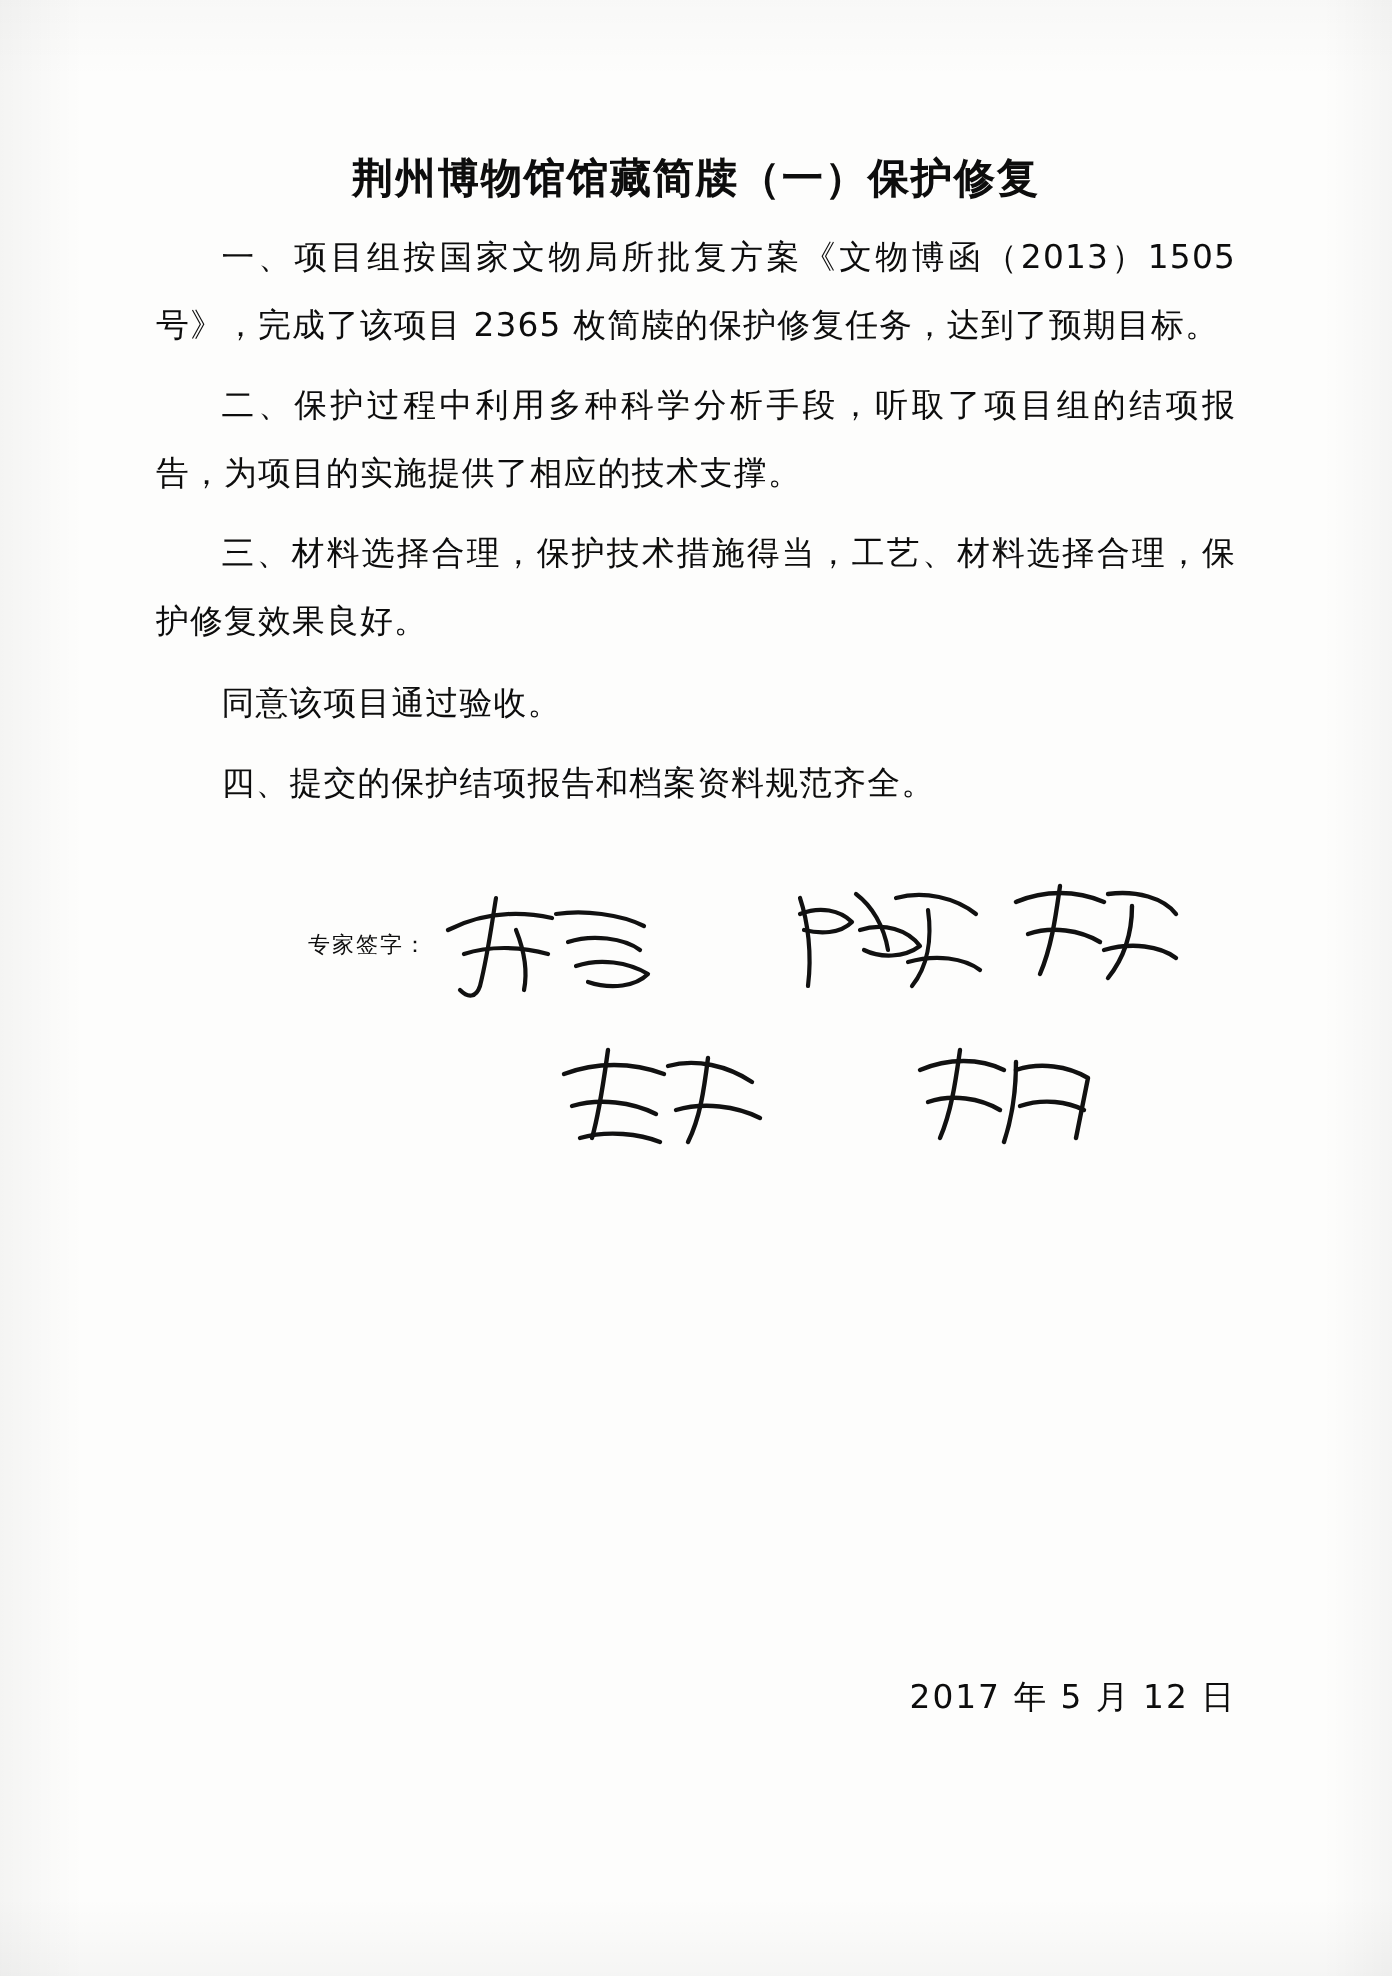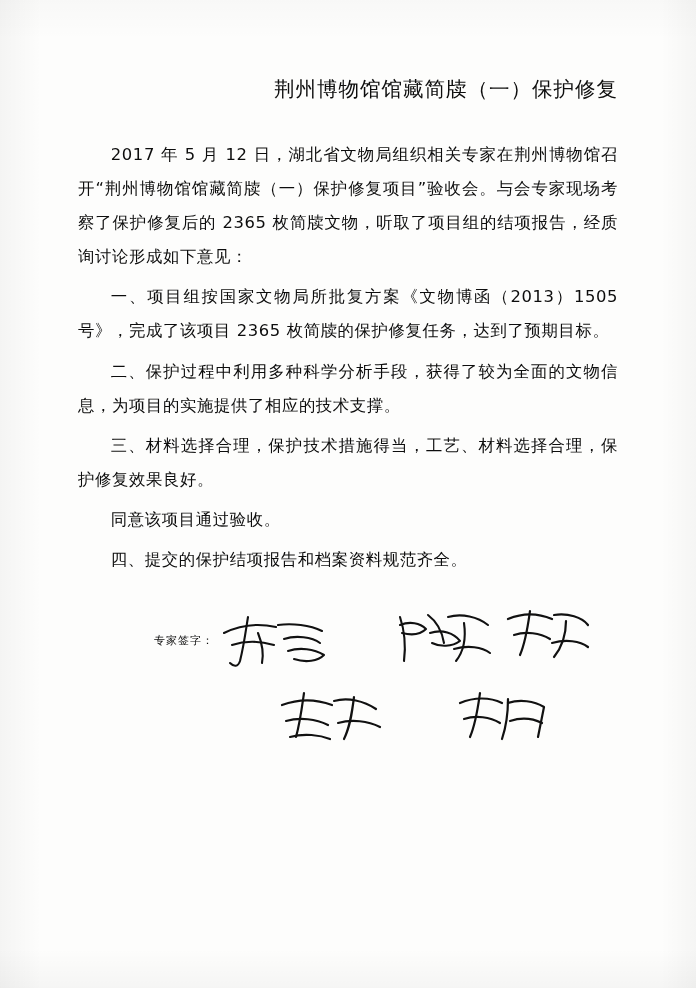--- a/index.html
+++ b/index.html
@@ -35,22 +35,22 @@
       linear-gradient(to top, rgba(0,0,0,0.03), rgba(0,0,0,0) 4%);
     pointer-events: none;
   }
   .doc-body {
     position: absolute;
     left: 78px;
     top: 0;
     width: 540px;
   }
   .title {
-    text-align: right;
-    font-weight: normal;
+    text-align: center;
+    font-weight: bold;
     font-size: 20.5px;
     letter-spacing: 1px;
     line-height: 1.55;
   }
   .title .line1 { display: block; margin-top: 74px; }
   .title .line2 { display: block; margin-top: 7px; }
 
   .para {
     font-size: 16.4px;
     line-height: 2.08;
@@ -97,23 +97,22 @@
 <body>
 
 <div class="page">
 
   <div class="doc-body">
 
     <div class="title">
       <span class="line1">荆州博物馆馆藏简牍（一）保护修复</span>
     </div>
 
-    <p class="para indent first">2017 年 5 月 12 日，湖北省文物局组织相关专家在荆州博物馆召开“荆州博物馆馆藏简牍（一）保护修复项目”验收会。与会专家现场考察了保护修复后的 2365 枚简牍文物，听取了项目组的结项报告，经质询讨论形成如下意见：</p>
     <p class="para indent gap">一、项目组按国家文物局所批复方案《文物博函（2013）1505 号》，完成了该项目 2365 枚简牍的保护修复任务，达到了预期目标。</p>
-    <p class="para indent gap">二、保护过程中利用多种科学分析手段，获得了较为全面的文物信息，为项目的实施提供了相应的技术支撑。</p>
+    <p class="para indent gap">二、保护过程中利用多种科学分析手段，听取了项目组的结项报告，为项目的实施提供了相应的技术支撑。</p>
     <p class="para indent gap">三、材料选择合理，保护技术措施得当，工艺、材料选择合理，保护修复效果良好。</p>
     <p class="para indent gap">同意该项目通过验收。</p>
     <p class="para indent gap">四、提交的保护结项报告和档案资料规范齐全。</p>
 
     <div class="sign-block">
 
       <div class="sign-label">专家签字：</div>
 
       <div class="sig" style="left:140px; top:-8px;">
         <svg width="110" height="60" viewBox="0 0 110 60" aria-hidden="true">
@@ -179,14 +178,15 @@
             <path d="M52,10 C52,24 50,38 46,50"></path>
             <path d="M52,14 C64,10 78,12 88,18 C86,28 84,38 82,48"></path>
             <path d="M54,32 C66,28 78,30 86,34"></path>
           </g>
         </svg>
       </div>
 
     </div>
   </div>
 
+  <div class="footer-date">2017 年 5 月 12 日</div>
 
 </div>
 
 </body></html>

